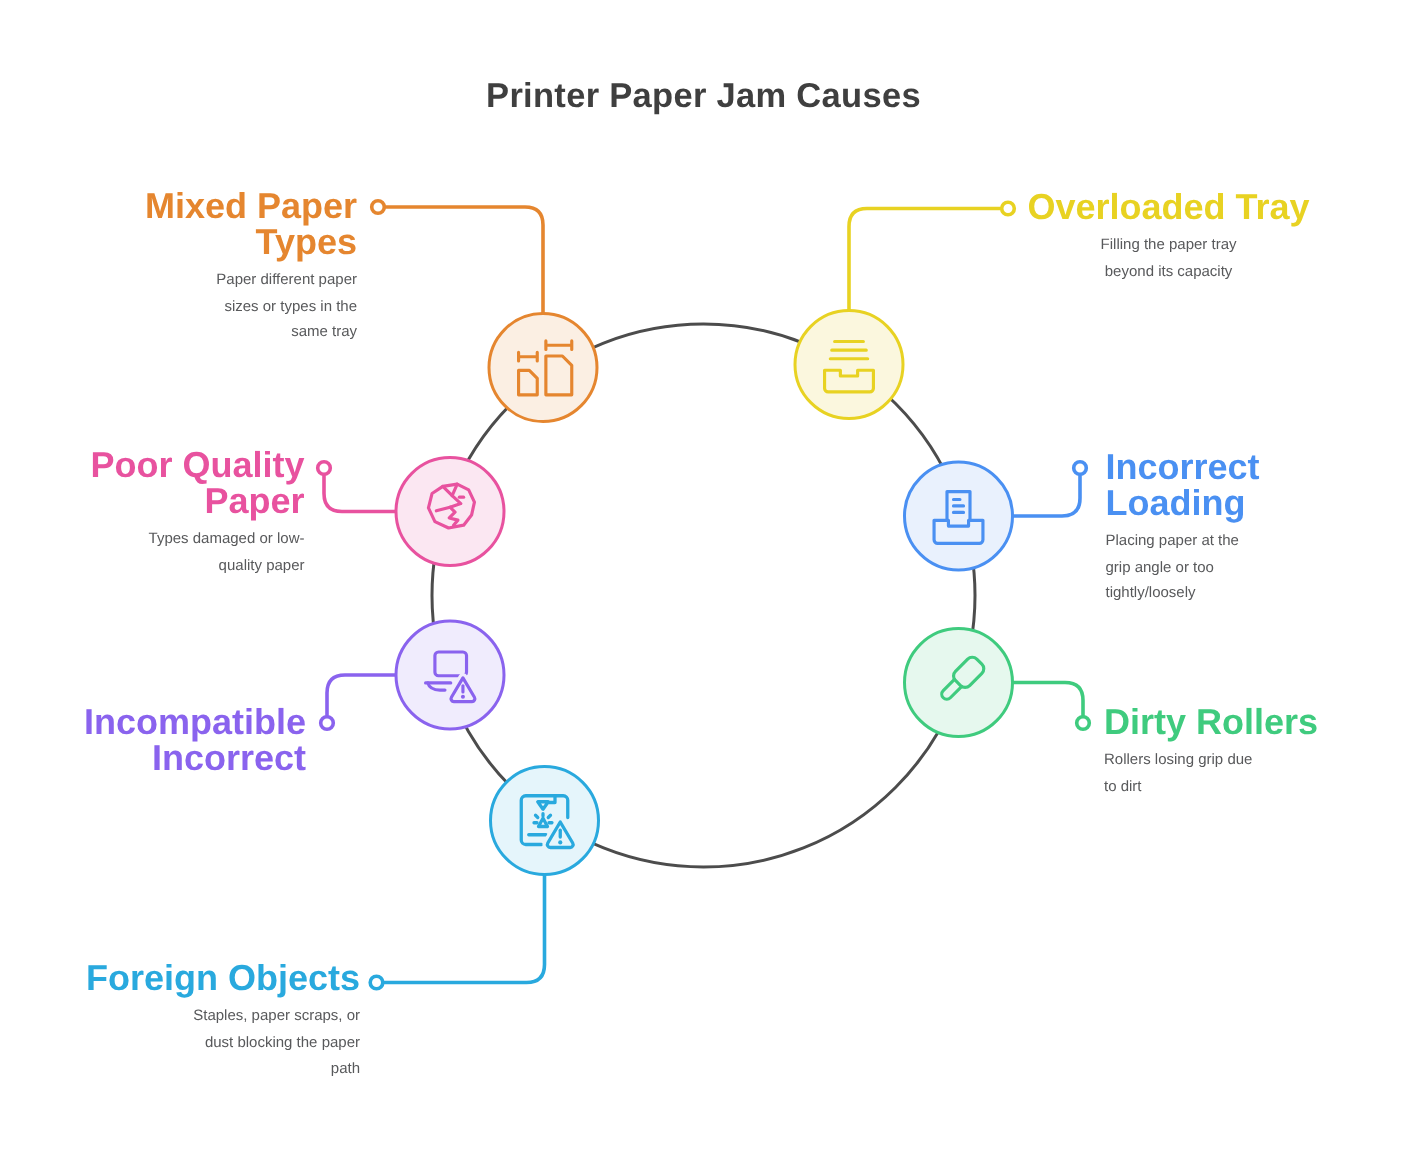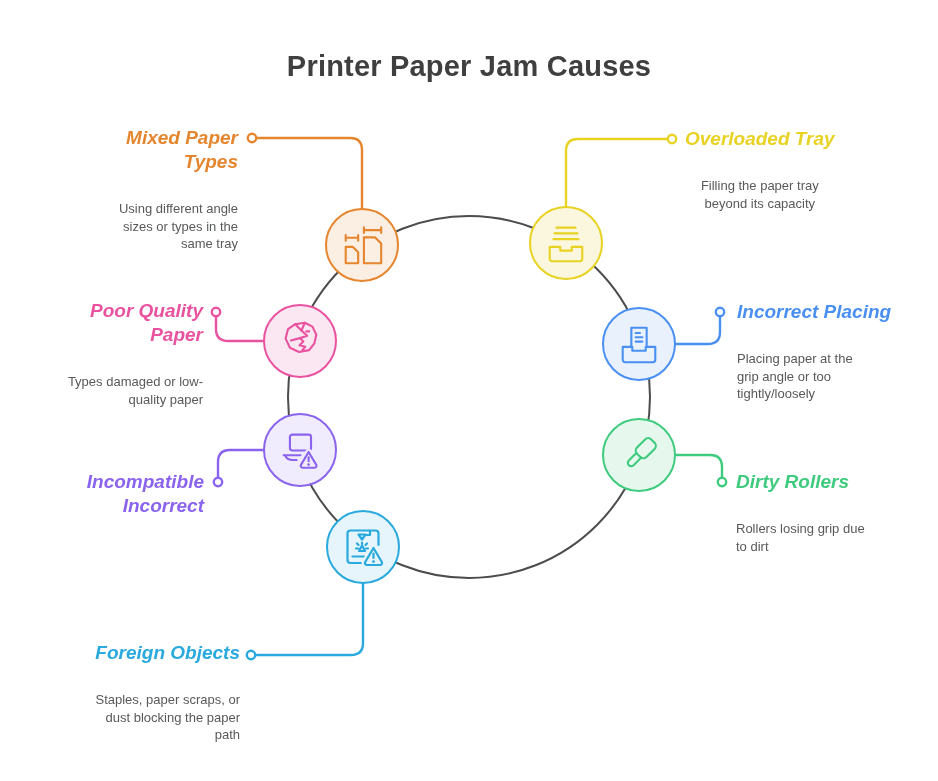--- a/index.html
+++ b/index.html
@@ -2,40 +2,40 @@
 <html><head>
 <meta charset="utf-8">
 <style>
   html,body{margin:0;padding:0;background:#fff;}
   #stage{
     position:relative;width:938px;height:781px;background:#fff;overflow:hidden;
     font-family:"Liberation Sans","DejaVu Sans",sans-serif;
   }
   #main-title{
     position:absolute;left:0;right:0;top:50px;text-align:center;
-    font-size:29px;font-weight:700;color:#3F3F3F;letter-spacing:.2px;
+    font-size:23px;font-weight:700;color:#3F3F3F;letter-spacing:.2px;
   }
   svg.wires{position:absolute;left:0;top:0;z-index:0;}
   .ring{fill:none;stroke:var(--ring,#4C4C4C);stroke-width:2;}
   .connector path{fill:none;stroke:var(--accent);stroke-width:2.4;stroke-linecap:round;}
   .connector .dot{fill:#fff;stroke:var(--accent);stroke-width:2.4;}
   .node{
     position:absolute;width:74px;height:74px;box-sizing:border-box;z-index:2;
     border:2.5px solid var(--accent);background:var(--fill);border-radius:50%;
     display:flex;align-items:center;justify-content:center;
   }
   .node svg{stroke:var(--accent);fill:none;stroke-width:2.2;stroke-linecap:round;stroke-linejoin:round;}
   .node svg .halo{stroke:var(--fill);stroke-width:6.5;}
   .node svg .fillmark{fill:var(--accent);stroke:none;}
   .label{position:absolute;z-index:2;}
   .label-title{
-    font-size:19px;line-height:24px;font-weight:600;color:var(--accent);white-space:pre-line;font-style:italic;
+    font-size:24px;line-height:24px;font-weight:600;color:var(--accent);white-space:pre-line;
   }
   .label-desc{
-    margin-top:26px;font-size:13px;line-height:17.6px;color:var(--desc,#58595B);white-space:pre-line;
+    margin-top:4px;font-size:10px;line-height:17.6px;color:var(--desc,#58595B);white-space:pre-line;
   }
   .align-right{text-align:right;}
   
   #node-overloaded{left:529px;top:206px;}
   #node-incorrect{left:602px;top:307px;}
   #node-dirty{left:602px;top:418px;}
   #node-foreign{left:326px;top:510px;}
   #node-incompatible{left:263px;top:413px;}
   #node-poor{left:263px;top:304px;}
   #node-mixed{left:325px;top:208px;}
@@ -156,21 +156,21 @@
       <path d="M26 43 V16 H37.5 L44 22.5 V43 Z"></path>
     </svg>
   </div>
 
   <div class="label" id="label-overloaded" style="--accent: #E8D222; --fill: #FBF7DE;">
     <div class="label-title">Overloaded Tray</div>
     <div class="label-desc">Filling the paper tray
 beyond its capacity</div>
   </div>
   <div class="label" id="label-incorrect" style="--accent: #4A90F2; --fill: #E9F1FD;">
-    <div class="label-title">Incorrect Placing</div>
+    <div class="label-title">Incorrect Loading</div>
     <div class="label-desc">Placing paper at the
 grip angle or too
 tightly/loosely</div>
   </div>
   <div class="label" id="label-dirty" style="--accent: #3FCB7E; --fill: #E6F8EE;">
     <div class="label-title">Dirty Rollers</div>
     <div class="label-desc">Rollers losing grip due
 to dirt</div>
   </div>
   <div class="label align-right" id="label-foreign" style="--accent: #29A9DE; --fill: #E5F5FB;">
@@ -185,18 +185,18 @@
   </div>
   <div class="label align-right" id="label-poor" style="--accent: #E8529F; --fill: #FBE7F2;">
     <div class="label-title">Poor Quality
 Paper</div>
     <div class="label-desc">Types damaged or low-
 quality paper</div>
   </div>
   <div class="label align-right" id="label-mixed" style="--accent: #E5862F; --fill: #FBEFE3;">
     <div class="label-title">Mixed Paper
 Types</div>
-    <div class="label-desc">Using different angle
+    <div class="label-desc">Paper different paper
 sizes or types in the
 same tray</div>
   </div>
 
 </div>
 
 </body></html>

